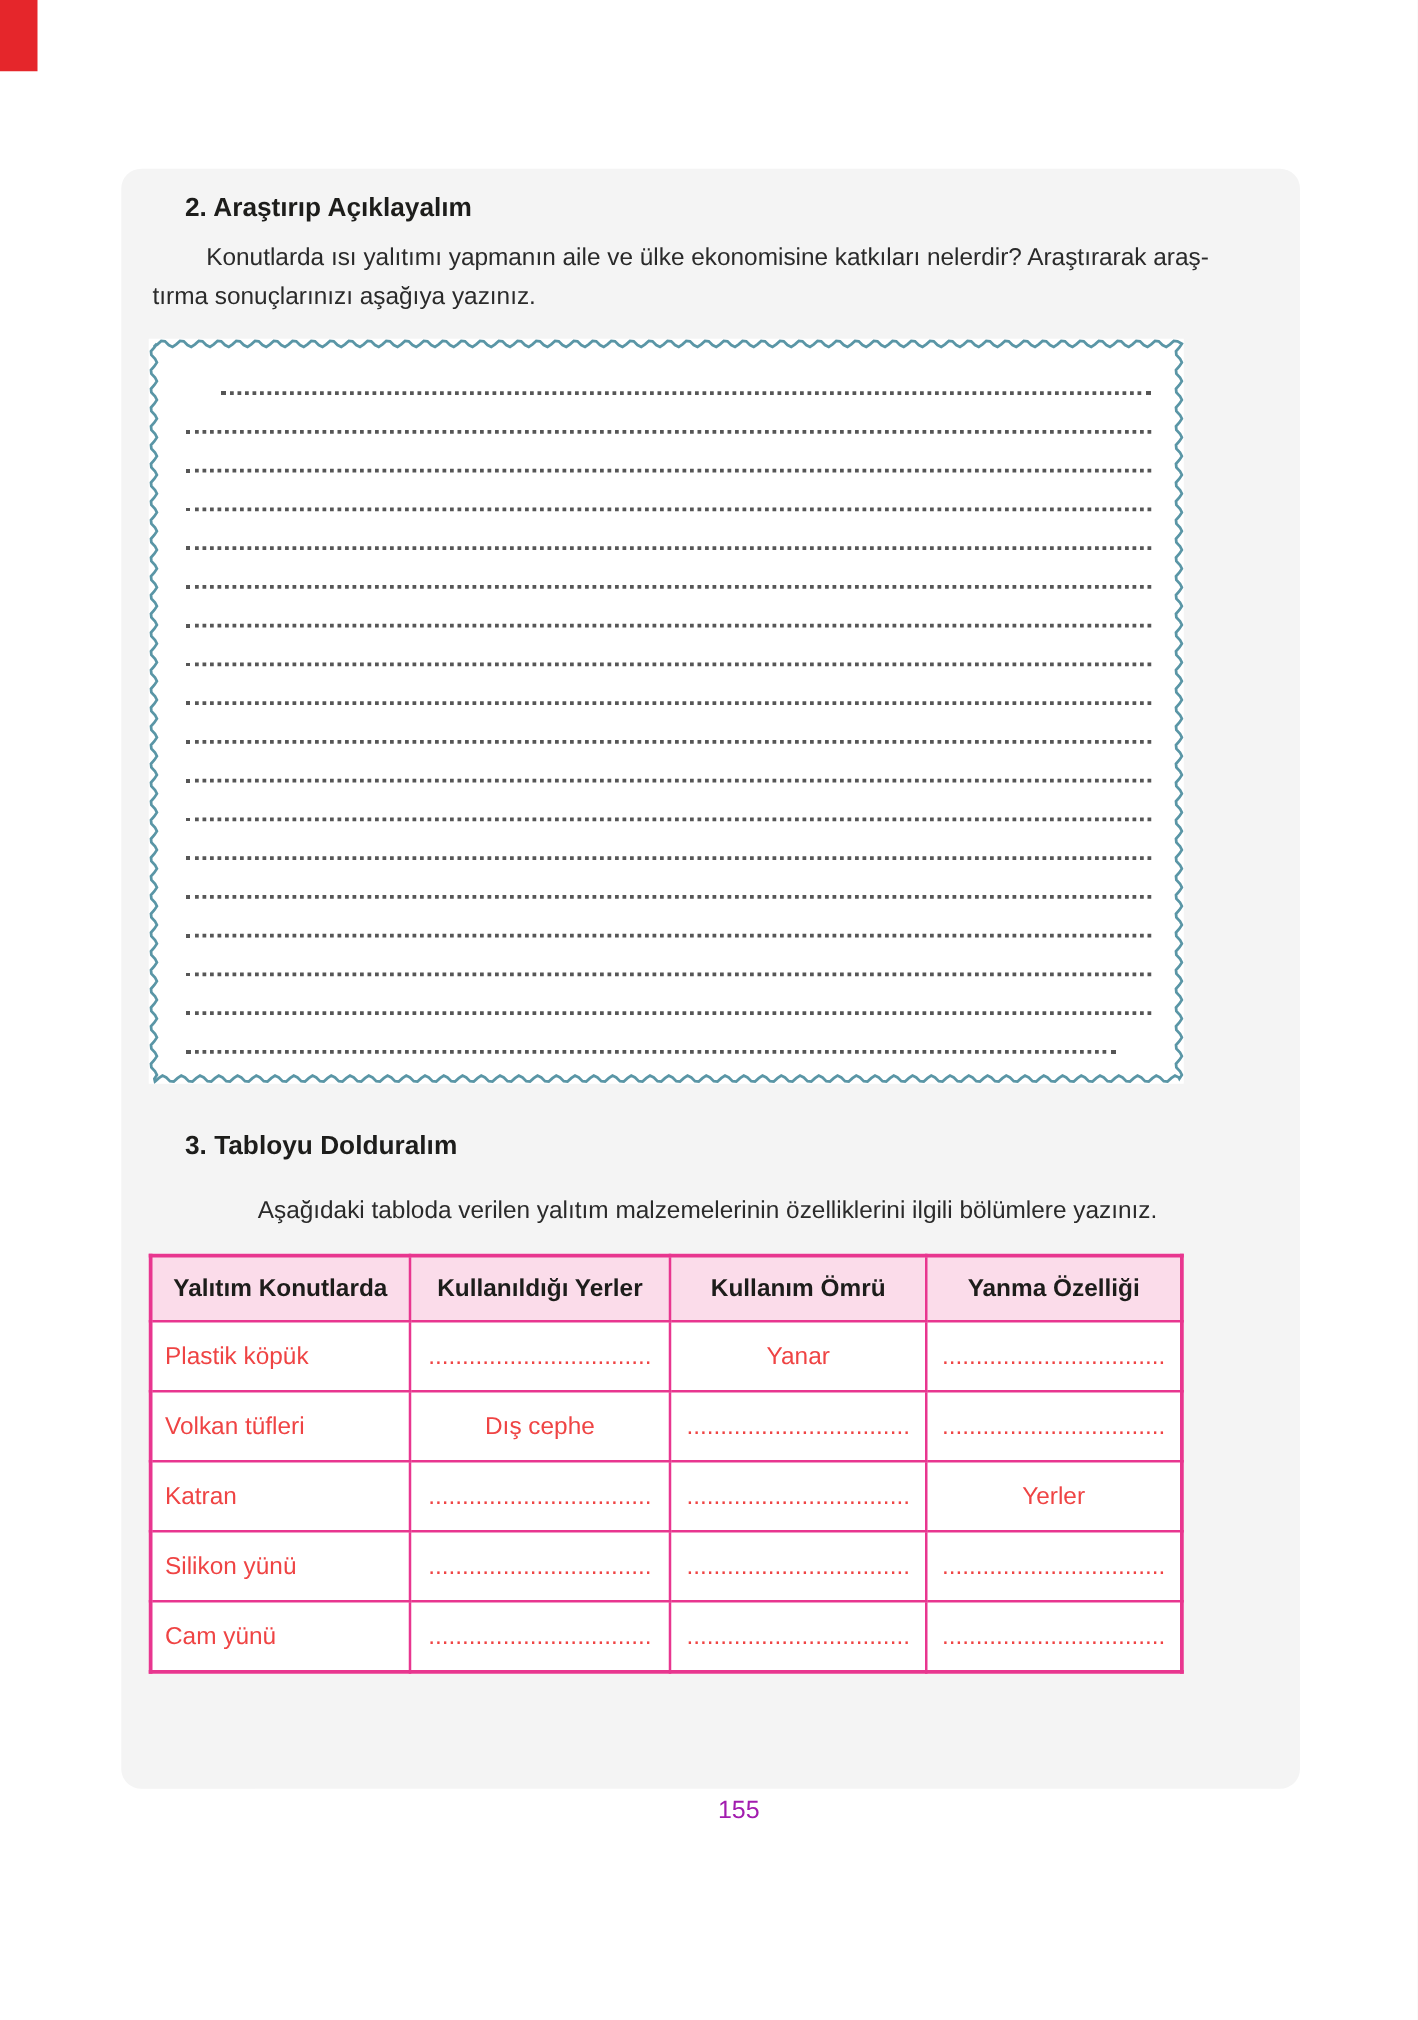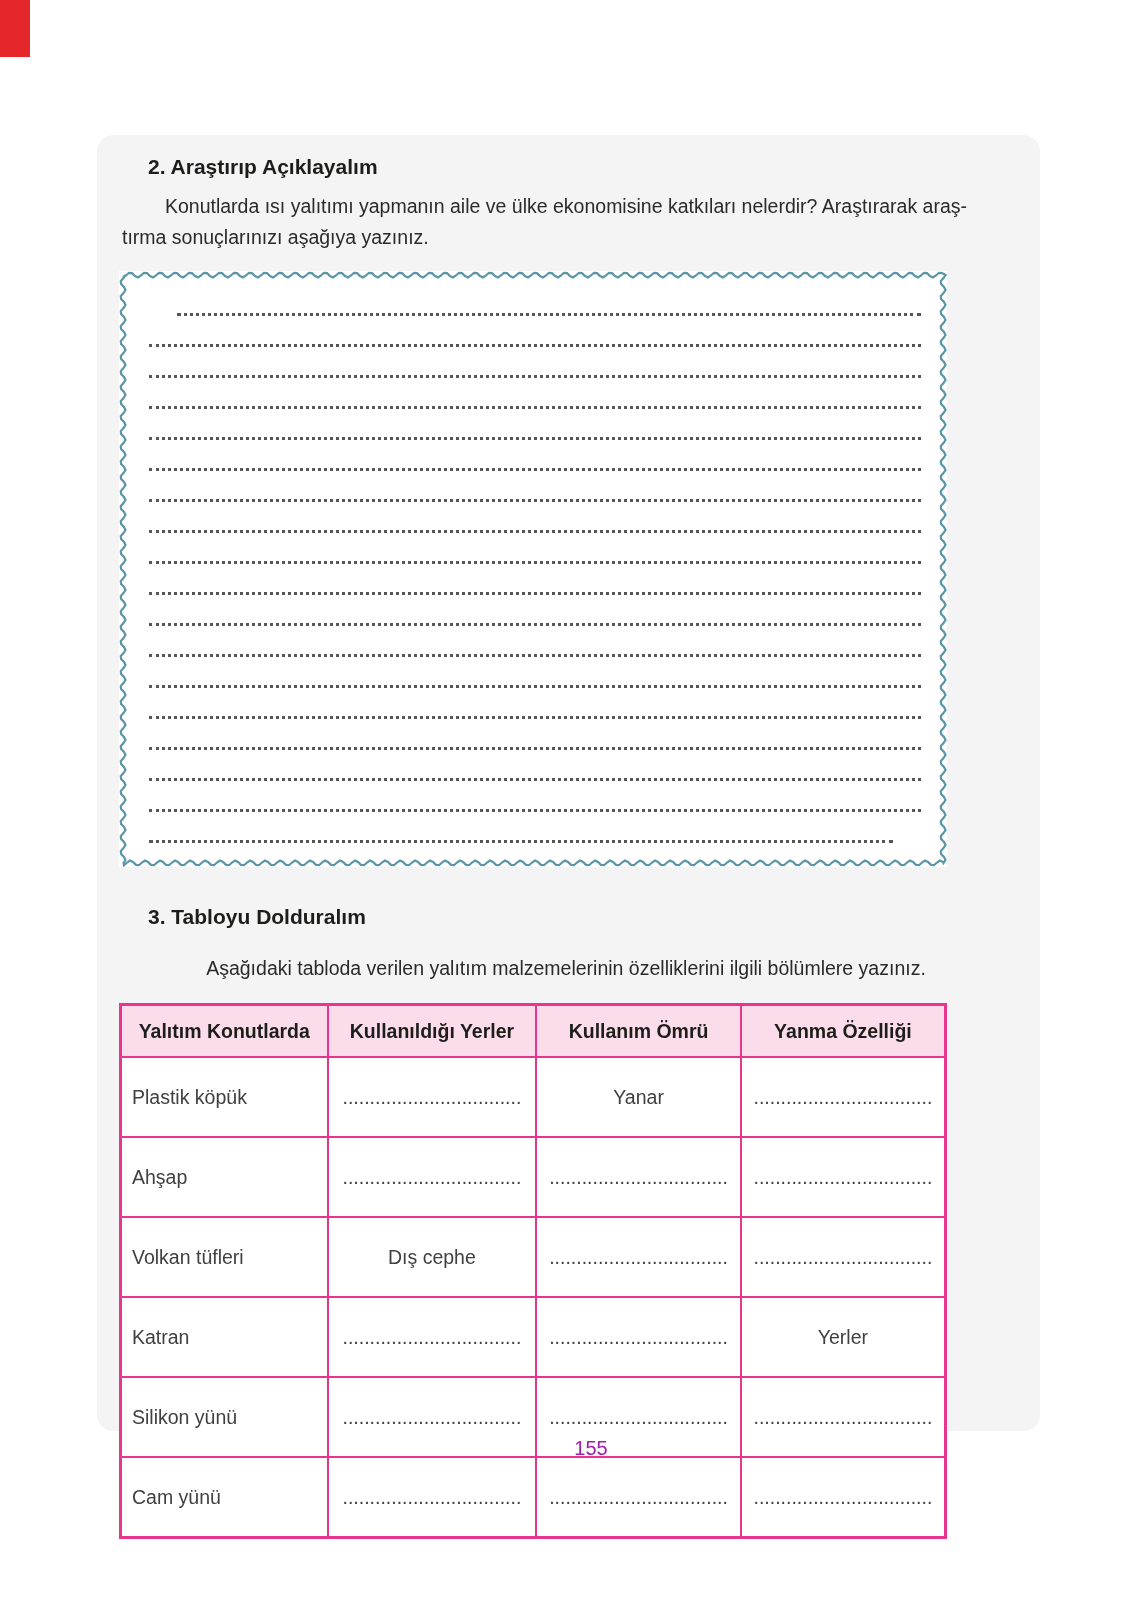--- a/index.html
+++ b/index.html
@@ -34,21 +34,21 @@
   table.materials{
     border-collapse:collapse;width:100%;table-layout:fixed;
     border:3px solid #e8368f;background:#ffffff;
   }
   table.materials th, table.materials td{border:2.5px solid #e8368f;}
   table.materials th{
     background:#fbdcea;font-size:19.5px;font-weight:bold;height:50px;
     color:#1d1d1b;text-align:center;padding:0 6px;
   }
   table.materials td{
-    height:54px;font-size:19.5px;color:#404040;padding:12px 10px;
+    height:54px;font-size:19.5px;color:#ef4444;padding:0 10px;
     background:#ffffff;
   }
   td.c-left{text-align:left;padding-left:14px;}
   td.c-center{text-align:center;}
   .pagenum{
     position:absolute;left:0;top:1437px;width:100%;text-align:center;
     font-size:20px;color:#a21caf;padding-left:24px;
   }
 </style>
 </head>
@@ -114,26 +114,20 @@
           </tr>
       </thead>
       <tbody>
           <tr>
             <td class="c-left">Plastik köpük</td>
             <td class="c-center">.................................</td>
             <td class="c-center">Yanar</td>
             <td class="c-center">.................................</td>
           </tr>
           <tr>
-            <td class="c-left">Ahşap</td>
-            <td class="c-center">.................................</td>
-            <td class="c-center">.................................</td>
-            <td class="c-center">.................................</td>
-          </tr>
-          <tr>
             <td class="c-left">Volkan tüfleri</td>
             <td class="c-center">Dış cephe</td>
             <td class="c-center">.................................</td>
             <td class="c-center">.................................</td>
           </tr>
           <tr>
             <td class="c-left">Katran</td>
             <td class="c-center">.................................</td>
             <td class="c-center">.................................</td>
             <td class="c-center">Yerler</td>

